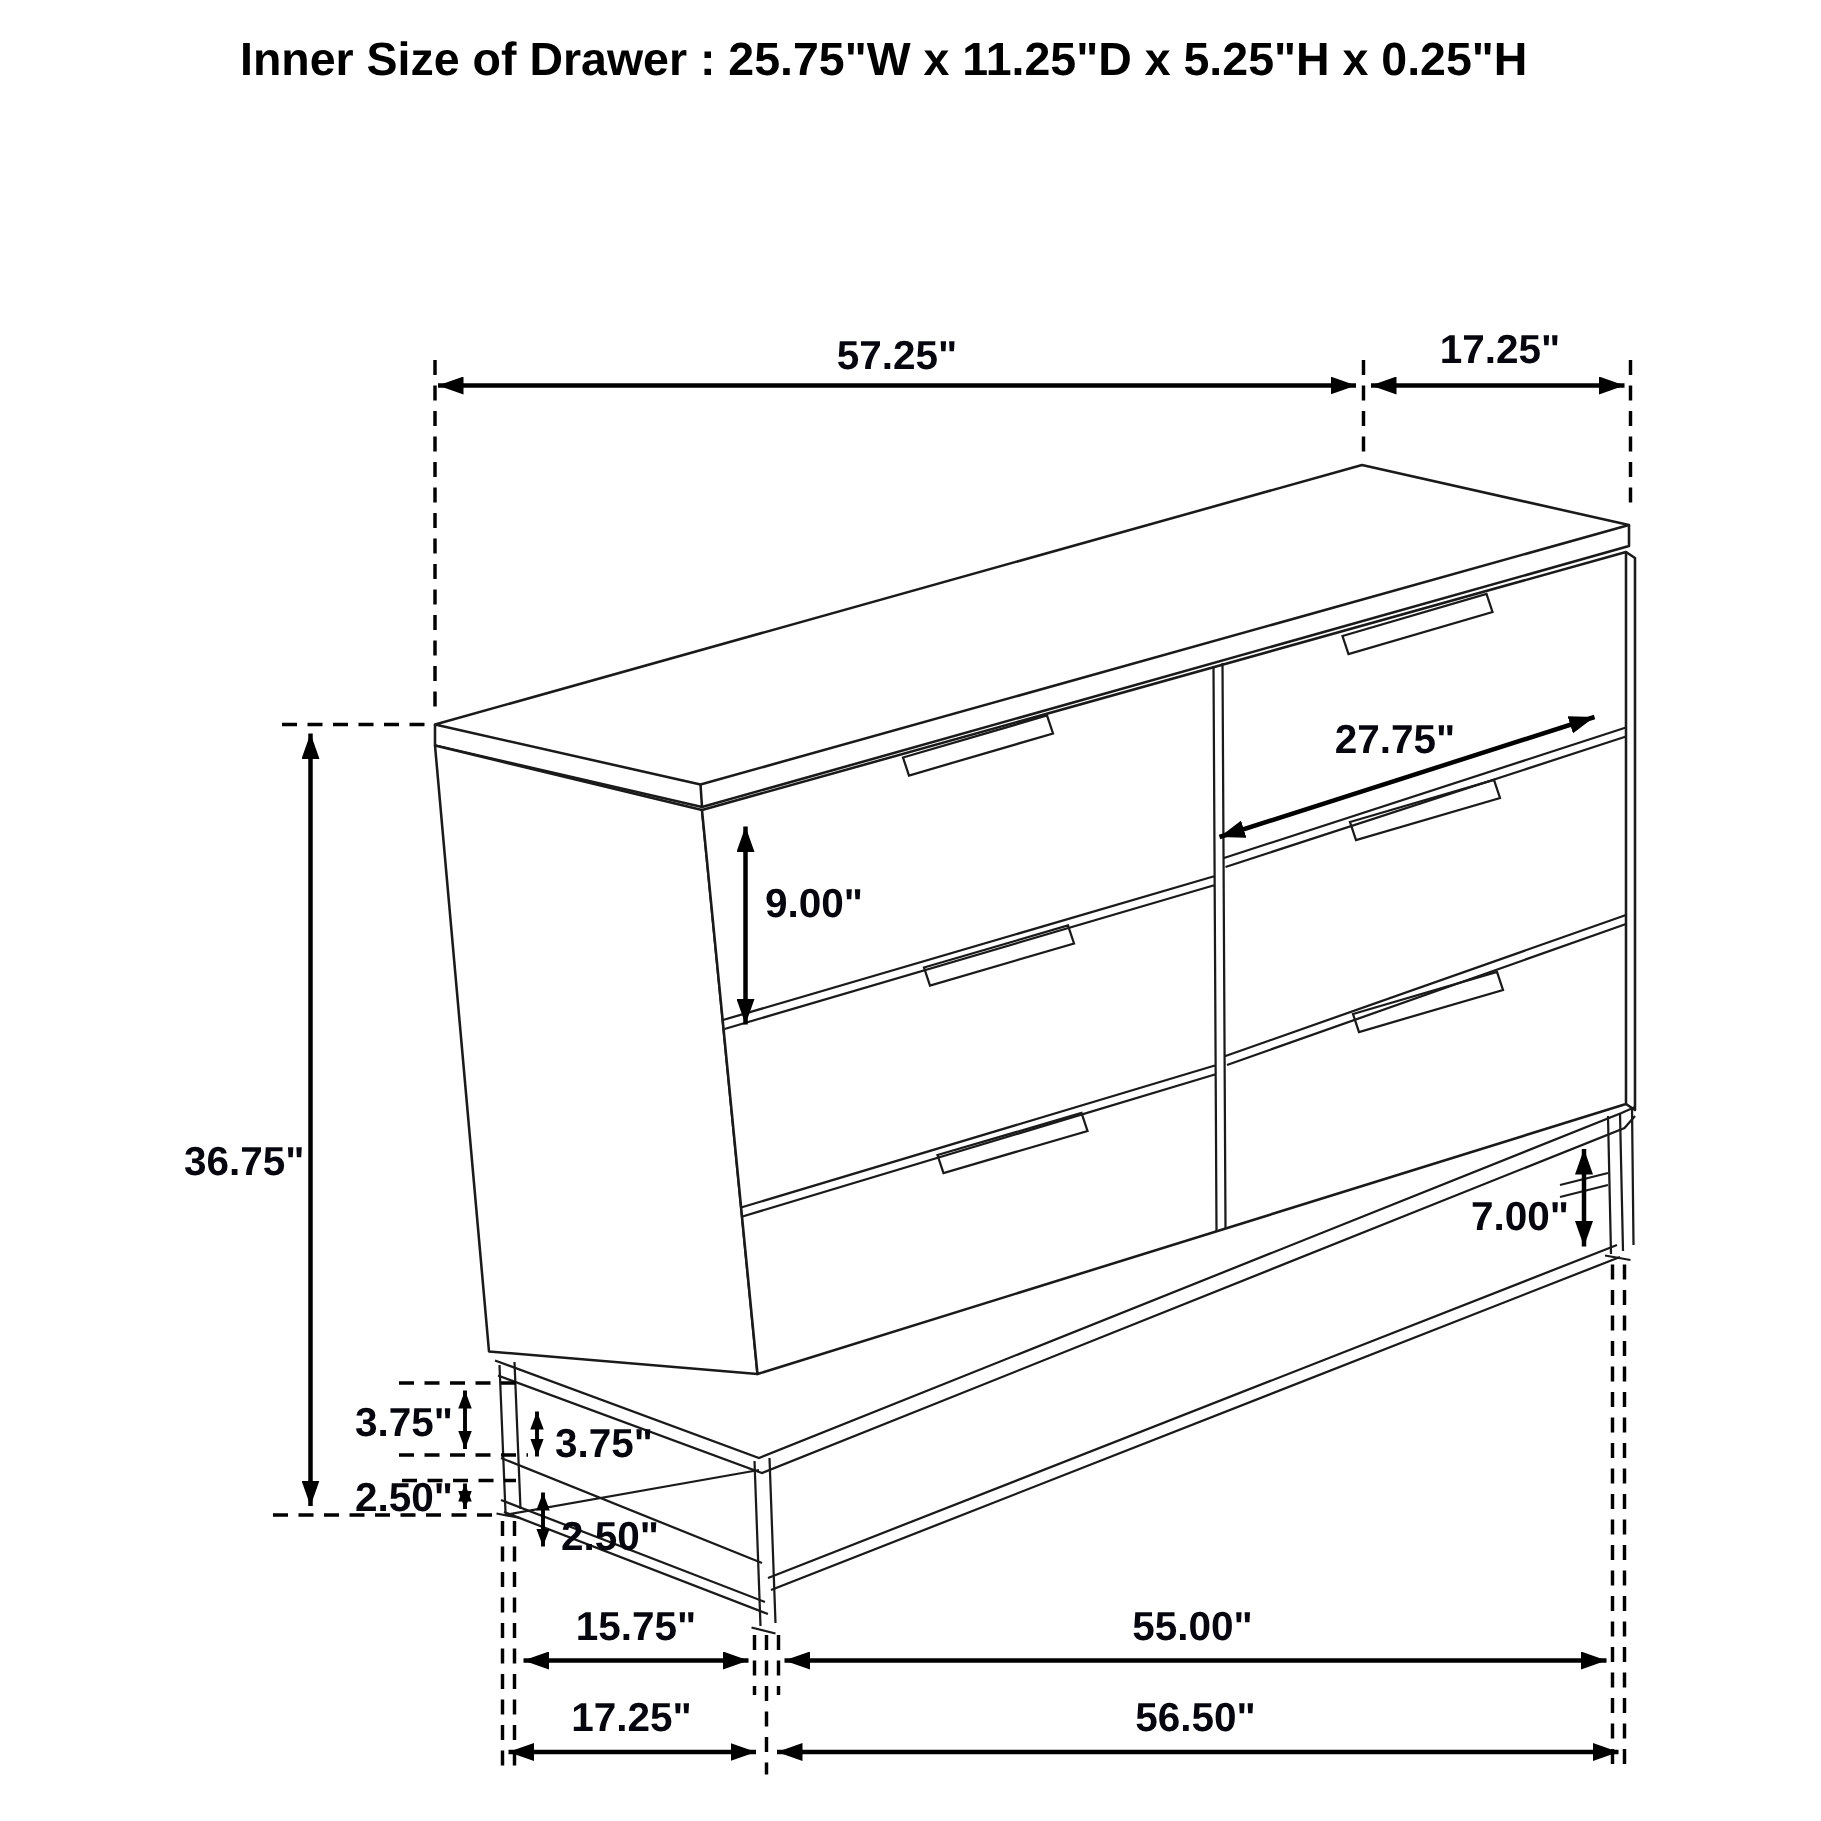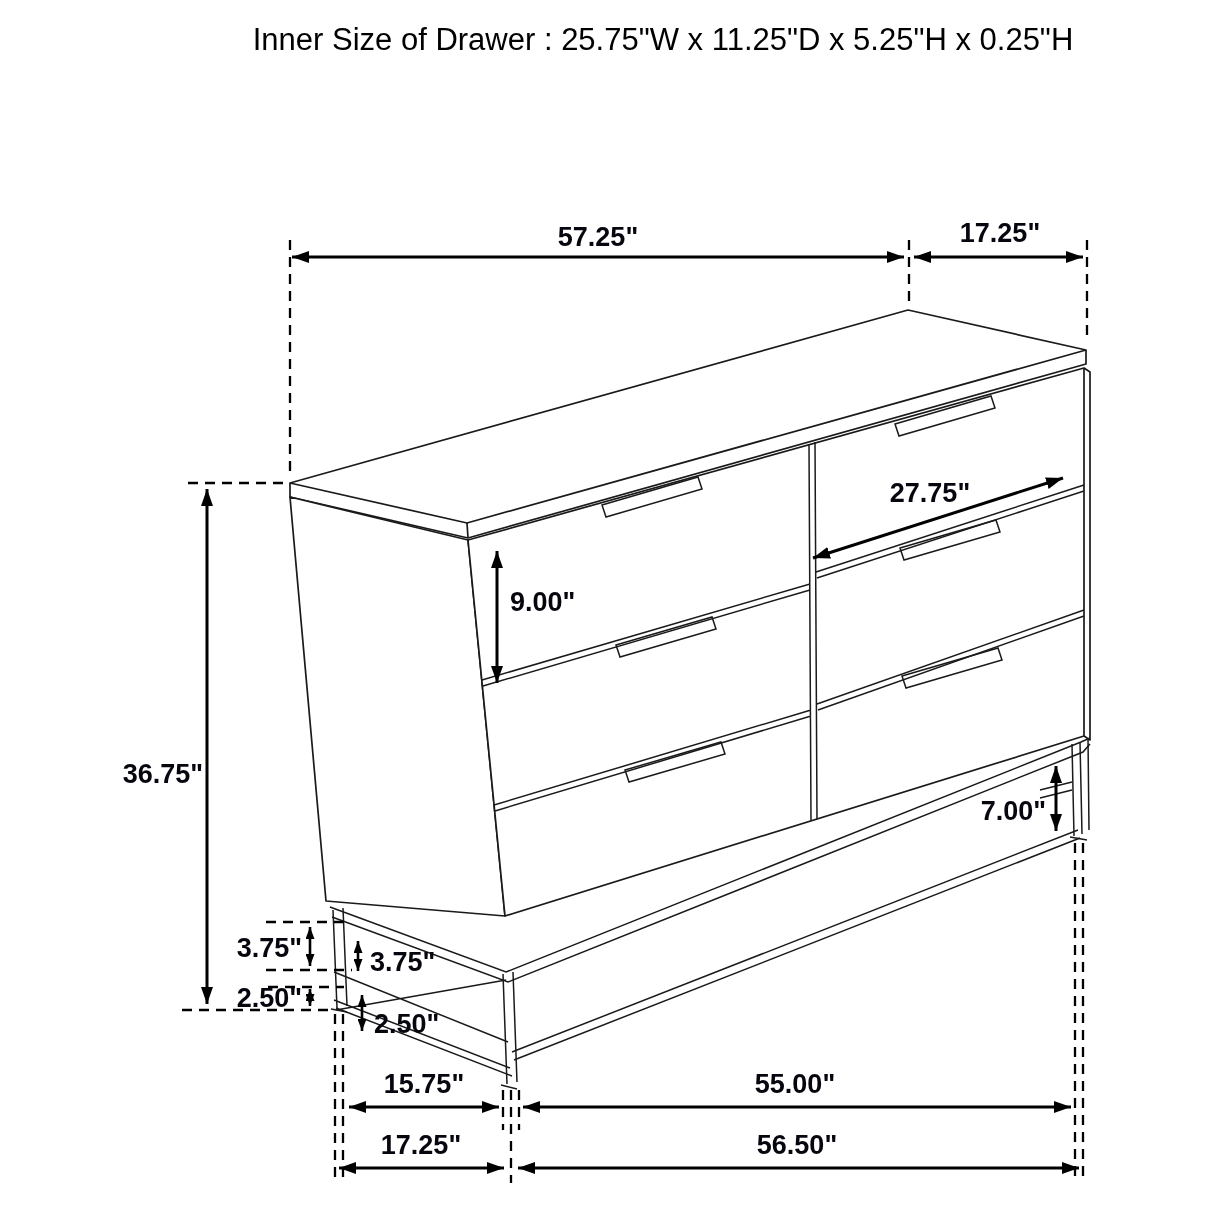--- a/index.html
+++ b/index.html
@@ -6,23 +6,22 @@
   .stage{
     position:relative;
     width:1214px;height:1214px;
     background:#ffffff;
     font-family:"Liberation Sans", sans-serif;
     overflow:hidden;
   }
   .title{
     position:absolute;
     top:22px;left:160px;right:48px;
-    text-align:center;
     font-size:31px;
-    font-weight:normal;
+    font-weight:bold;
     color:#000000;
     letter-spacing:0px;
     white-space:nowrap;
   }
   svg{position:absolute;top:0;left:0;}
   .cab-line{stroke:#1a1a1a;stroke-width:1.7;fill:none;stroke-linejoin:round;}
   .cab-thin{stroke:#1a1a1a;stroke-width:1.5;fill:none;}
   .face{fill:#ffffff;}
   .ext{stroke:#000000;stroke-width:2.3;fill:none;stroke-dasharray:10 7;}
   .dim{stroke:#000000;stroke-width:3;fill:none;}

